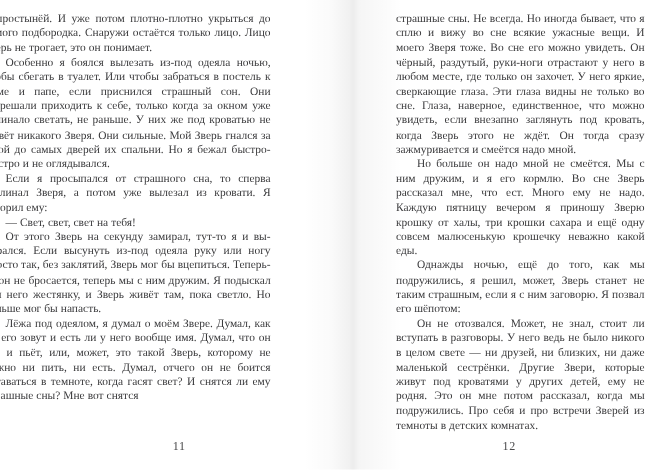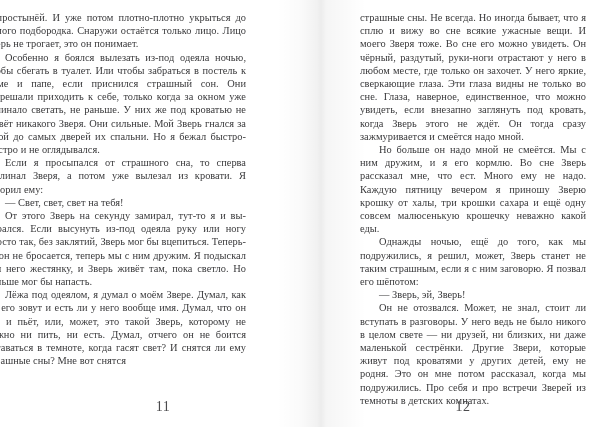--- a/index.html
+++ b/index.html
@@ -66,21 +66,21 @@
     hyphens: manual;
     -webkit-hyphens: manual;
   }
   .para.cont { text-indent: 0; }
   .para.dialogue { text-indent: 19px; }
 
   .page-number {
     position: absolute;
     width: 100%;
     text-align: center;
-    font-size: 14px;
+    font-size: 11px;
     line-height: 11px;
     color: #4a4a4c;
     letter-spacing: 0.6px;
   }
   .page-left .page-number  { top: 401px; left: 13px; }
   .page-right .page-number { top: 401px; left: 13px; }
 </style>
 </head>
 <body>
 
@@ -96,21 +96,20 @@
       <p class="para">Лёжа под одеялом, я думал о моём Звере. Думал, как же его зовут и есть ли у него вообще имя. Ду­мал, что он ест и пьёт, или, может, это такой Зверь, которому не нужно ни пить, ни есть. Думал, отчего он не боится оставаться в темноте, когда гасят свет? И снятся ли ему страшные сны? Мне вот снятся</p>
     </div>
     <div class="page-number">11</div>
   </div>
 
   <div class="page page-right">
     <div class="text-block">
       <p class="para cont">страшные сны. Не всегда. Но иногда бывает, что я сплю и вижу во сне всякие ужасные вещи. И моего Зверя тоже. Во сне его можно увидеть. Он чёрный, раздутый, руки-ноги отрастают у него в любом ме­сте, где только он захочет. У него яркие, сверкаю­щие глаза. Эти глаза видны не только во сне. Глаза, наверное, единственное, что можно увидеть, если внезапно заглянуть под кровать, когда Зверь этого не ждёт. Он тогда сразу зажмуривается и смеётся надо мной.</p>
       <p class="para">Но больше он надо мной не смеётся. Мы с ним дружим, и я его кормлю. Во сне Зверь рассказал мне, что ест. Много ему не надо. Каждую пятницу вече­ром я приношу Зверю крошку от халы, три крошки сахара и ещё одну совсем малюсенькую крошечку неважно какой еды.</p>
       <p class="para">Однажды ночью, ещё до того, как мы подружи­лись, я решил, может, Зверь станет не таким страш­ным, если я с ним заговорю. Я позвал его шёпотом:</p>
-      <p class="para dialogue">— Зверь, эй, Зверь!</p>
       <p class="para">Он не отозвался. Может, не знал, стоит ли всту­пать в разговоры. У него ведь не было никого в це­лом свете — ни друзей, ни близких, ни даже ма­ленькой сестрёнки. Другие Звери, которые живут под кроватями у других детей, ему не родня. Это он мне потом рассказал, когда мы подружились. Про себя и про встречи Зверей из темноты в детских комнатах.</p>
     </div>
     <div class="page-number">12</div>
   </div>
 
   <div class="gutter-shadow"></div>
 
 </div>
 
 </body></html>

